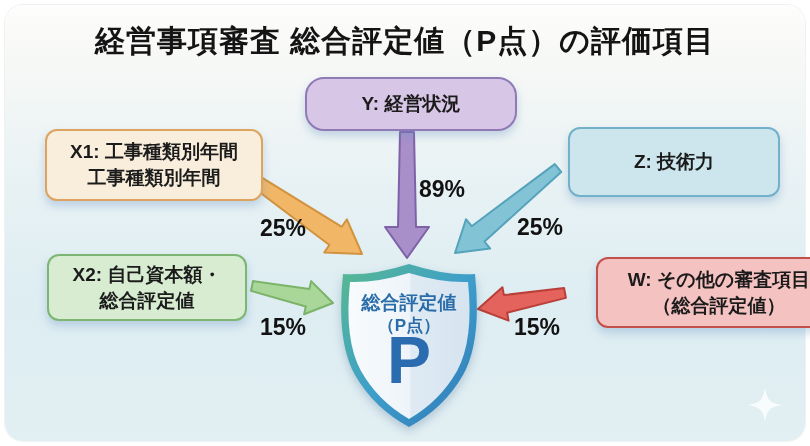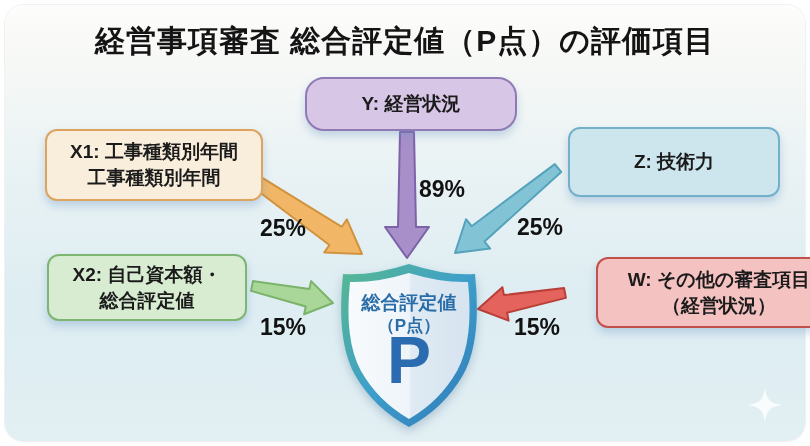--- a/index.html
+++ b/index.html
@@ -64,21 +64,21 @@
   </div>
   <div class="node node-z" style="background: rgb(205, 230, 238); border-color: rgb(114, 177, 201);">
     <span>Z: 技術力</span>
   </div>
   <div class="node node-x2" style="background: rgb(215, 236, 209); border-color: rgb(124, 182, 114);">
     <span>X2: 自己資本額・</span>
     <span>総合評定値</span>
   </div>
   <div class="node node-w" style="background: rgb(244, 194, 193); border-color: rgb(194, 80, 75);">
     <span>W: その他の審査項目</span>
-    <span>（経営状況）</span>
+    <span>（総合評定値）</span>
   </div>
 
   <div class="weight w-x1">25%</div>
   <div class="weight w-y">89%</div>
   <div class="weight w-z">25%</div>
   <div class="weight w-x2">15%</div>
   <div class="weight w-w">15%</div>
 
   <svg class="layer shield-svg" viewBox="0 0 800 436">
     <defs>

